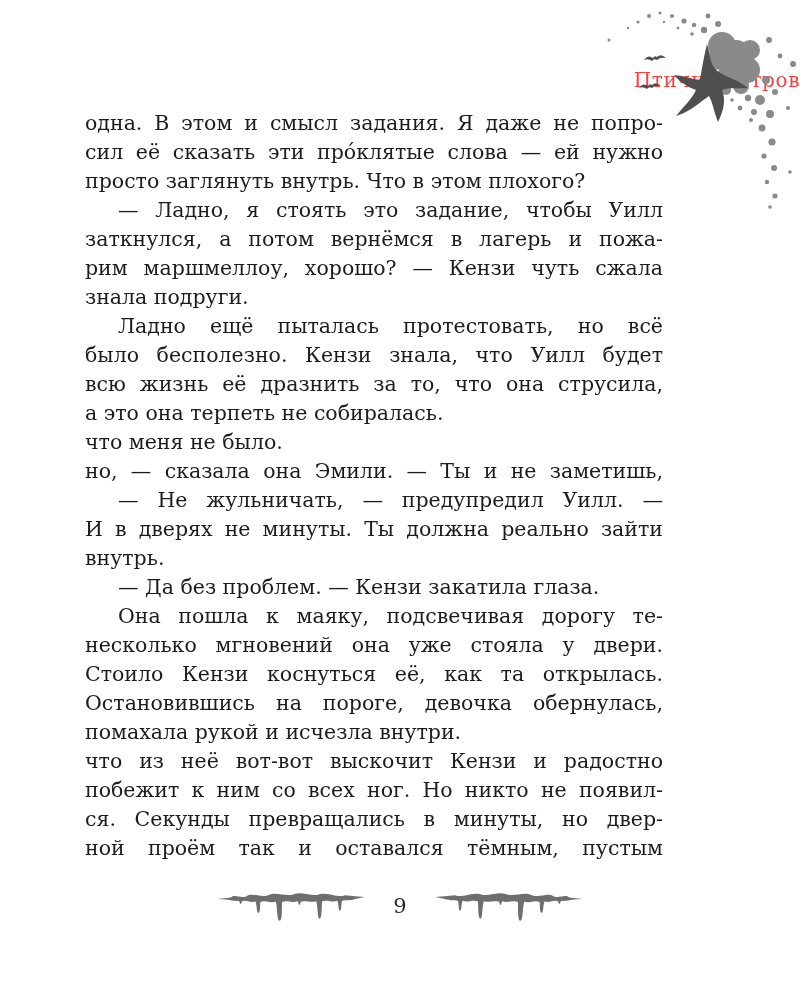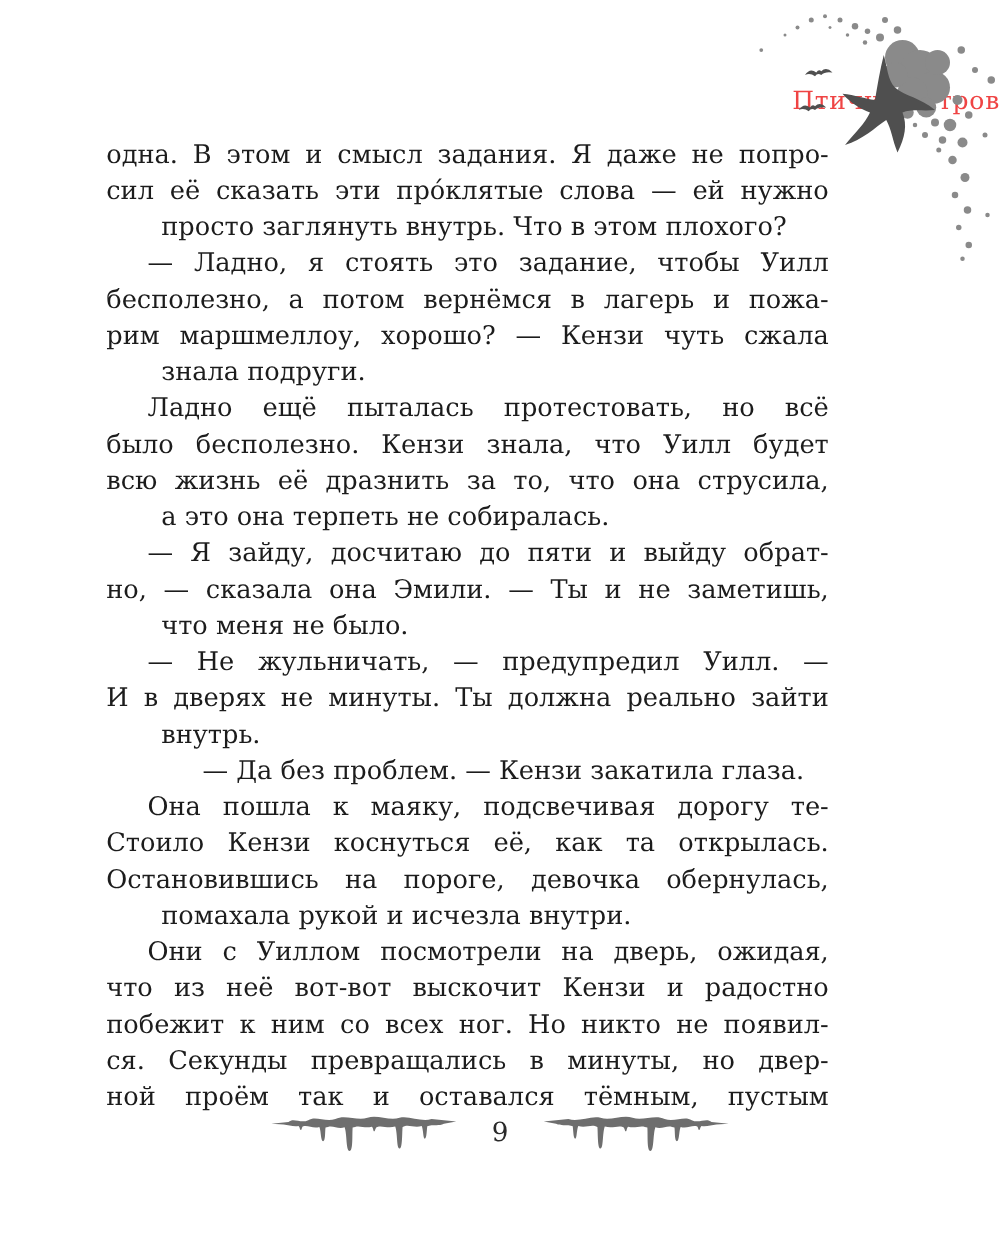--- a/index.html
+++ b/index.html
@@ -37,21 +37,20 @@
     font-size: 20.5px;
     line-height: 29px;
   }
   .paragraph { margin: 0; }
   .line {
     text-align: justify;
     text-align-last: justify;
   }
   .line.last {
     text-align-last: left;
-    margin-left: 44px;
   }
   .line.indent {
     text-indent: 33px;
   }
   #footer {
     position: absolute;
     top: 886px;
     left: 0;
     width: 100%;
     display: flex;
@@ -136,53 +135,52 @@
   </svg>
 
   <div id="text-block">
       <div class="paragraph">
         <div class="line">одна. В этом и смысл задания. Я даже не попро-</div>
         <div class="line">сил её сказать эти про́клятые слова — ей нужно</div>
         <div class="line last">просто заглянуть внутрь. Что в этом плохого?</div>
       </div>
       <div class="paragraph">
         <div class="line indent">— Ладно, я стоять это задание, чтобы Уилл</div>
-        <div class="line">бесполезно, а потом вернёмся в лагерь и пожа-</div>
+        <div class="line">заткнулся, а потом вернёмся в лагерь и пожа-</div>
         <div class="line">рим маршмеллоу, хорошо? — Кензи чуть сжала</div>
         <div class="line last">знала подруги.</div>
       </div>
       <div class="paragraph">
         <div class="line indent">Ладно ещё пыталась протестовать, но всё</div>
         <div class="line">было бесполезно. Кензи знала, что Уилл будет</div>
         <div class="line">всю жизнь её дразнить за то, что она струсила,</div>
         <div class="line last">а это она терпеть не собиралась.</div>
       </div>
       <div class="paragraph">
-        <div class="line indent">— Я зайду, досчитаю до пяти и выйду обрат-</div>
+        <div class="line last">что меня не было.</div>
         <div class="line">но, — сказала она Эмили. — Ты и не заметишь,</div>
-        <div class="line last">что меня не было.</div>
       </div>
       <div class="paragraph">
         <div class="line indent">— Не жульничать, — предупредил Уилл. —</div>
         <div class="line">И в дверях не минуты. Ты должна реально зайти</div>
         <div class="line last">внутрь.</div>
       </div>
       <div class="paragraph">
         <div class="line indent last">— Да без проблем. — Кензи закатила глаза.</div>
       </div>
       <div class="paragraph">
         <div class="line indent">Она пошла к маяку, подсвечивая дорогу те-</div>
+        <div class="line">несколько мгновений она уже стояла у двери.</div>
         <div class="line">Стоило Кензи коснуться её, как та открылась.</div>
         <div class="line">Остановившись на пороге, девочка обернулась,</div>
         <div class="line last">помахала рукой и исчезла внутри.</div>
       </div>
       <div class="paragraph">
       </div>
       <div class="paragraph">
-        <div class="line indent">Они с Уиллом посмотрели на дверь, ожидая,</div>
         <div class="line">что из неё вот-вот выскочит Кензи и радостно</div>
         <div class="line">побежит к ним со всех ног. Но никто не появил-</div>
         <div class="line">ся. Секунды превращались в минуты, но двер-</div>
         <div class="line">ной проём так и оставался тёмным, пустым</div>
       </div>
     </div>
 
   <div id="footer">
     <svg class="drip-ornament" viewBox="0 0 150 38" xmlns="http://www.w3.org/2000/svg" aria-hidden="true">
       <path fill="#6e6e6e" d="M0,12 L14,10.5 C18,6.5 24,12 30,9 C36,5 44,11 52,8

